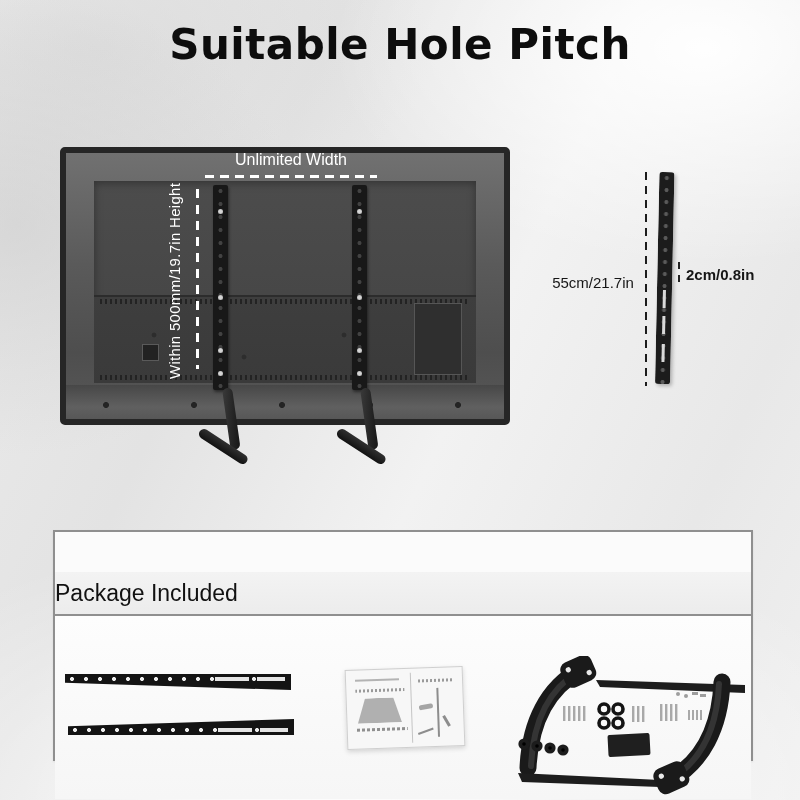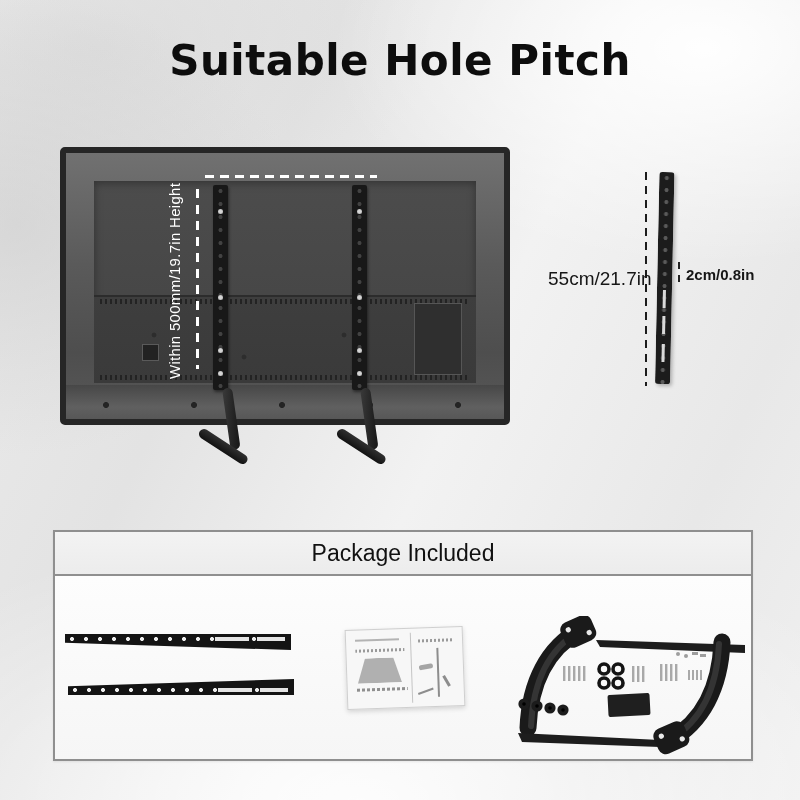--- a/index.html
+++ b/index.html
@@ -10,21 +10,21 @@
   .stage{
     position:relative;width:800px;height:800px;
     background:
       radial-gradient(620px 360px at 88% 6%, rgba(255,255,255,.95), rgba(255,255,255,0) 60%),
       radial-gradient(520px 420px at 2% 28%, rgba(200,200,200,.55), rgba(200,200,200,0) 55%),
       radial-gradient(560px 300px at 12% 6%, rgba(214,214,214,.6), rgba(214,214,214,0) 60%),
       radial-gradient(900px 420px at 45% 100%, rgba(255,255,255,.85), rgba(255,255,255,0) 65%),
       linear-gradient(115deg,#ececec,#e3e3e3 30%,#f2f2f2 55%,#e8e8e8 80%,#f0f0f0);
   }
   .title{
-    position:absolute;top:36px;left:0;width:100%;text-align:center;
+    position:absolute;top:20px;left:0;width:100%;text-align:center;
     font-size:42px;font-weight:800;letter-spacing:.5px;color:#0d0d0d;
     font-family:"DejaVu Sans","Liberation Sans",sans-serif;
   }
 
   
   .tv{
     position:absolute;left:60px;top:147px;width:450px;height:278px;
     box-sizing:border-box;border:6px solid #262626;border-radius:5px;
     background:linear-gradient(180deg,#717171,#5a5a5a 42%,#4e4e4e 75%,#585858);
   }
@@ -116,41 +116,42 @@
       linear-gradient(#d9d9d9,#d9d9d9),
       linear-gradient(#d9d9d9,#d9d9d9),
       linear-gradient(#d9d9d9,#d9d9d9),
       radial-gradient(circle at 7.5px 6px,#5a5a5a 1.7px,transparent 2.3px);
     background-repeat:no-repeat,no-repeat,no-repeat,repeat;
     background-size:3px 18px,3px 18px,3px 18px,15px 12px;
     background-position:6px 118px,6px 144px,6px 172px,0 0;
     box-shadow:2px 2px 4px rgba(0,0,0,.25);
   }
   .len-label{
-    position:absolute;left:548px;top:268px;width:90px;text-align:left;
-    font-size:19px;color:#161616;
+    position:absolute;left:548px;top:274px;width:90px;text-align:center;
+    font-size:15px;color:#161616;
   }
   .tick{
     position:absolute;left:678px;top:262px;width:2px;height:26px;
     background:repeating-linear-gradient(180deg,#222 0 7px,transparent 7px 13px);
   }
   .wid-label{
     position:absolute;left:686px;top:266px;font-size:15px;color:#161616;font-weight:bold;
   }
 
   
   .pkg{
     position:absolute;left:53px;top:530px;width:700px;height:231px;
     box-sizing:border-box;border:2px solid #8f8f8f;
     background:#fbfbfb;box-shadow:0 1px 2px rgba(0,0,0,.08);
   }
   .pkg-header{
     height:42px;border-bottom:2px solid #8f8f8f;
-    display:flex;align-items:center;justify-content:center;
+    display:flex;align-items:center;
     background:linear-gradient(180deg,#f3f3f3,#ececec);
+    margin-top:40px;
   }
   .pkg-title{font-size:23px;color:#111;}
   .pkg-content{position:relative;height:183px;
     background:linear-gradient(180deg,#fdfdfd,#f6f6f6);}
 
   .flat-bar{
     position:absolute;height:16px;width:226px;background-color:#141414;
     background-repeat:no-repeat,no-repeat,repeat;
   }
   .flat-bar.b1{
@@ -236,20 +237,21 @@
 
   <div class="leg" style="left:186px;top:388px;">
     <div class="leg-shin"></div>
     <div class="leg-foot"></div>
   </div>
   <div class="leg" style="left:324px;top:388px;">
     <div class="leg-shin"></div>
     <div class="leg-foot"></div>
   </div>
 
+  <div class="width-label">Unlimited Width</div>
   <div class="dash-h"></div>
   <div class="dash-v"></div>
   <div class="height-label">Within 500mm/19.7in Height</div>
 
   <div class="dash-v2"></div>
   <div class="bracket-solo"></div>
   <div class="len-label">55cm/21.7in</div>
   <div class="tick"></div>
   <div class="wid-label">2cm/0.8in</div>
 

